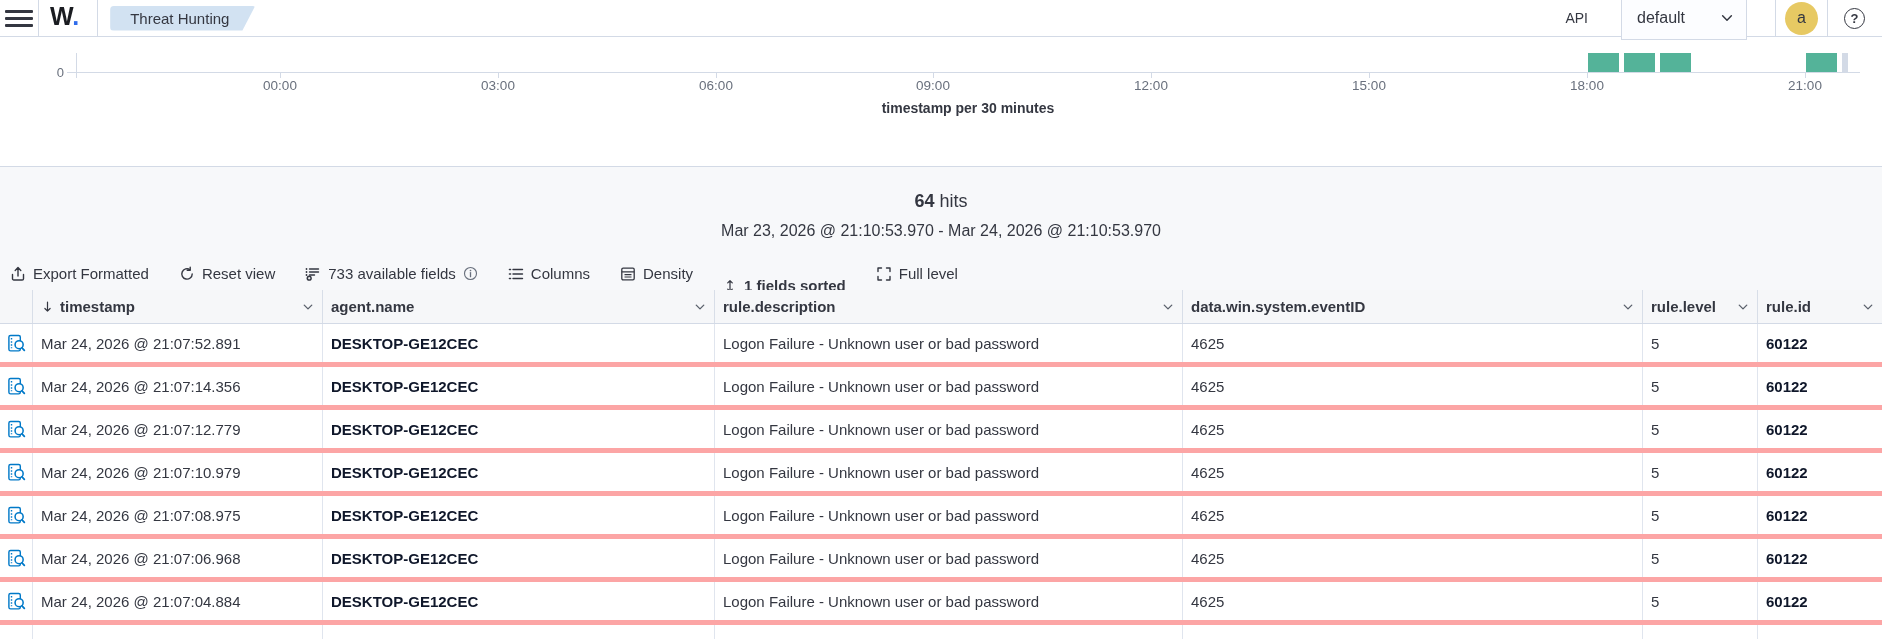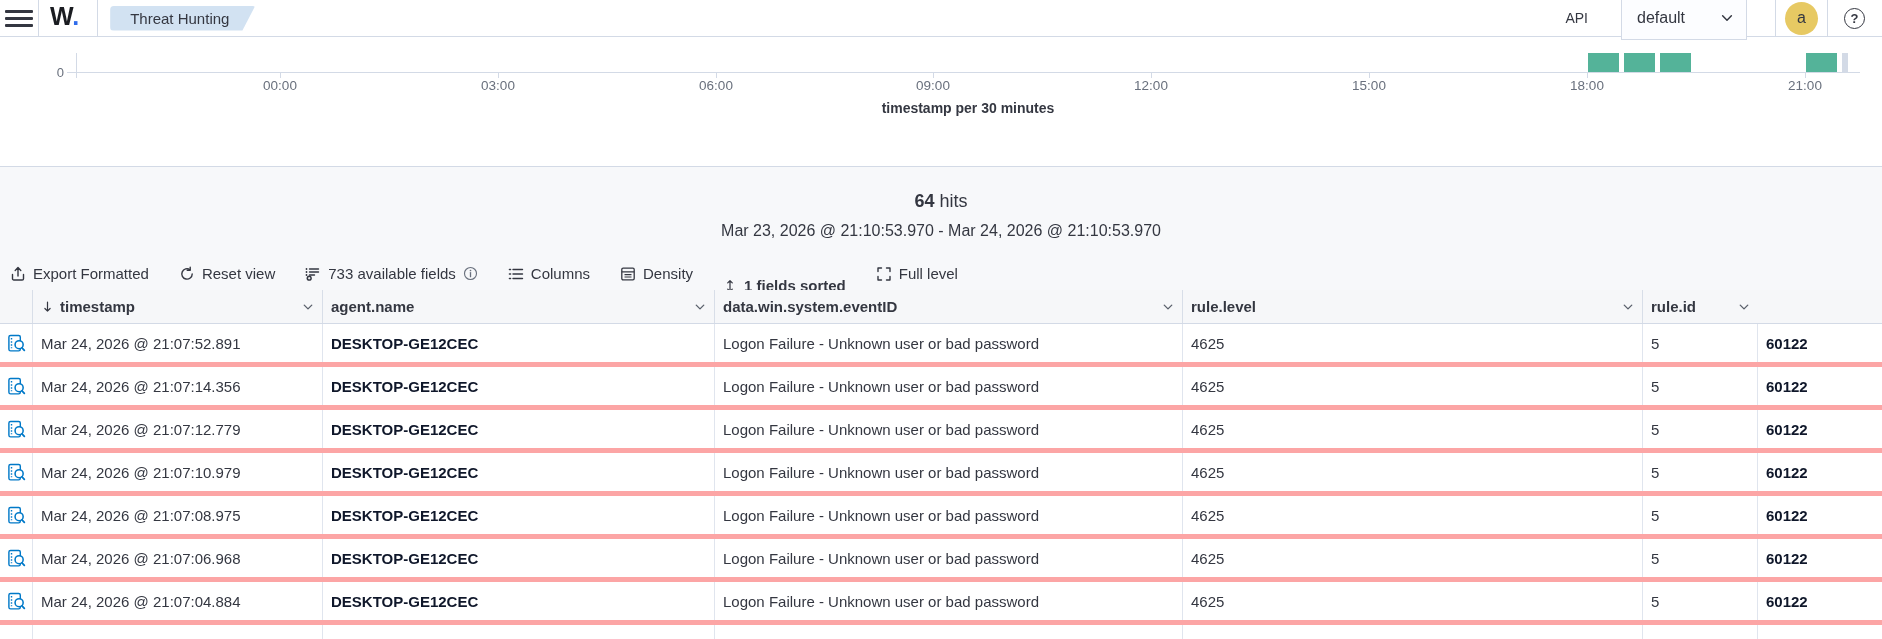--- a/index.html
+++ b/index.html
@@ -221,20 +221,27 @@
           </svg>
       </div>
       <div class="hcell">
         <span>agent.name</span>
           <span class="spacer"></span>
         <svg width="12" height="12" viewBox="0 0 16 16">
             <path d="M3 5.5l5 5 5-5" fill="none" stroke="#5a606b" stroke-width="1.8" stroke-linecap="round" stroke-linejoin="round"></path>
           </svg>
       </div>
       <div class="hcell">
+        <span>rule.description</span>
+          <span class="spacer"></span>
+        <svg width="12" height="12" viewBox="0 0 16 16">
+            <path d="M3 5.5l5 5 5-5" fill="none" stroke="#5a606b" stroke-width="1.8" stroke-linecap="round" stroke-linejoin="round"></path>
+          </svg>
+      </div>
+      <div class="hcell">
         <span>data.win.system.eventID</span>
           <span class="spacer"></span>
         <svg width="12" height="12" viewBox="0 0 16 16">
             <path d="M3 5.5l5 5 5-5" fill="none" stroke="#5a606b" stroke-width="1.8" stroke-linecap="round" stroke-linejoin="round"></path>
           </svg>
       </div>
       <div class="hcell">
         <span>rule.level</span>
           <span class="spacer"></span>
         <svg width="12" height="12" viewBox="0 0 16 16">

